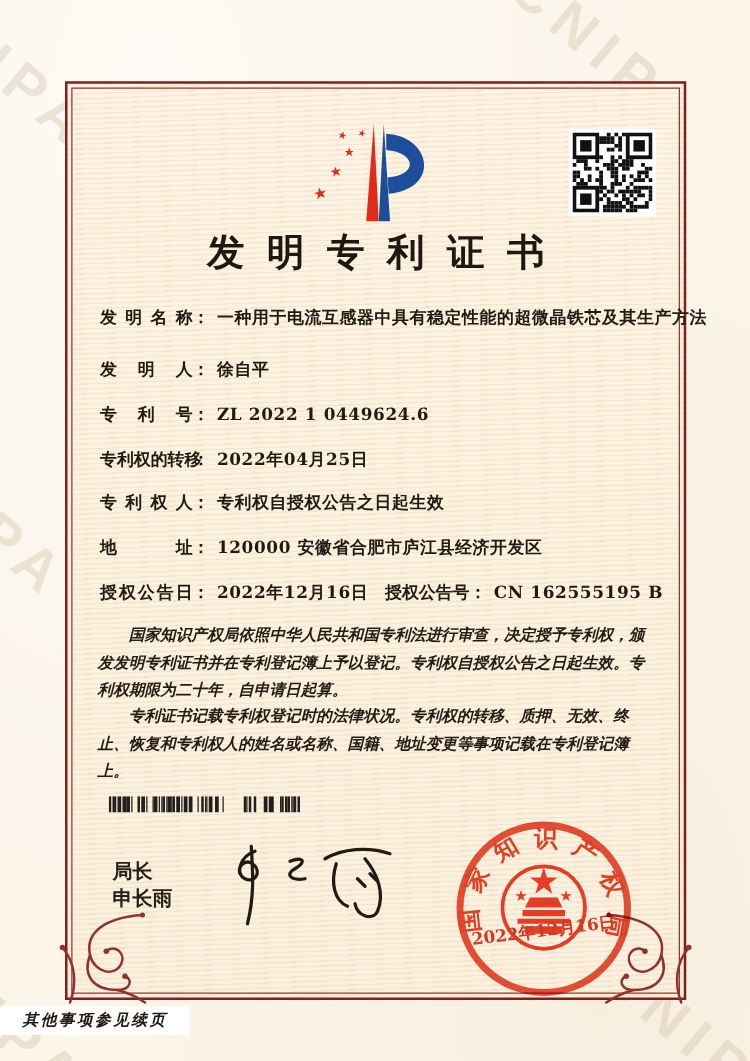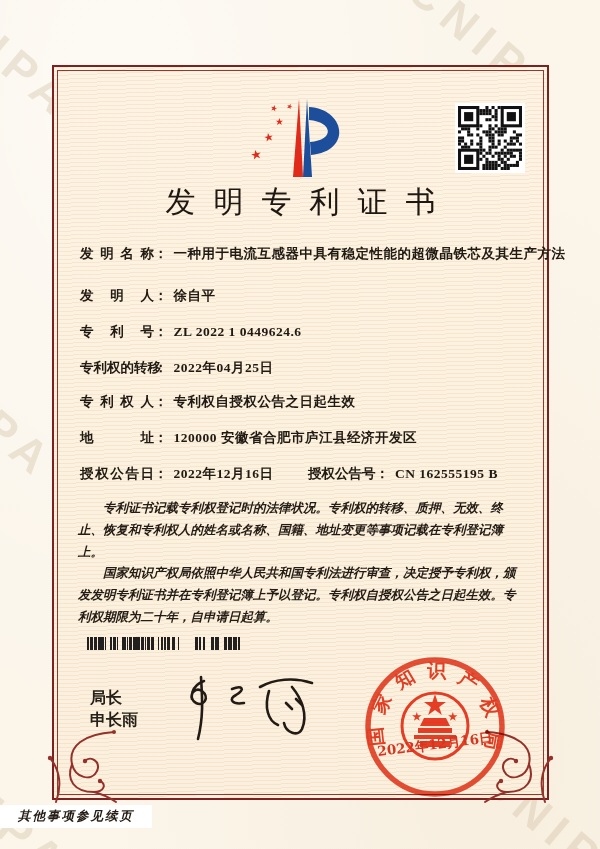--- a/index.html
+++ b/index.html
@@ -12,26 +12,26 @@
   .wm{color:#cdbb9e;opacity:.34;transform:rotate(40deg);transform-origin:left top;white-space:nowrap;}
   .frame{position:absolute;left:52px;top:65px;width:493px;height:731px;
          border:2px solid #7d2120;
          background:
            repeating-linear-gradient(178deg, rgba(228,160,112,.16) 0 1px, rgba(0,0,0,0) 1px 4px),
            linear-gradient(#fcf3e2,#faf0dd);}
   .frame-inner{position:absolute;inset:3px;border:1px solid #96372f;pointer-events:none;}
   .certno{position:absolute;left:24px;top:36px;font-size:13px;letter-spacing:3px;color:#2a211a;font-weight:bold;}
   .logo{position:absolute;left:185px;top:30px;}
   .qr{position:absolute;right:22px;top:36px;width:64px;height:64px;background:#fff;padding:3px;}
-  .title{position:absolute;left:0;top:115px;width:100%;text-align:center;font-size:30px;font-weight:normal;
+  .title{position:absolute;left:0;top:115px;width:100%;text-align:center;font-size:30px;font-weight:bold;
          letter-spacing:18px;text-indent:18px;color:#1f1812;}
   .fields{position:absolute;left:26px;top:178px;width:450px;font-size:13.5px;font-weight:bold;color:#211a12;}
   .frow{position:absolute;left:0;white-space:nowrap;}
   .flabel{display:inline-block;width:74px;text-align:justify;text-align-last:justify;vertical-align:top;}
-  .fval{margin-left:6px;letter-spacing:.5px;font-family:Liberation Serif, serif;}
+  .fval{margin-left:6px;letter-spacing:.5px;}
   .grant2{position:absolute;left:228px;top:0;}
   .body-text{position:absolute;left:24px;top:430px;width:446px;font-size:12.5px;line-height:1.74;
              color:#241c14;font-style:italic;font-weight:bold;}
   .body-text p{margin:0;text-indent:2em;}
   .barcode{position:absolute;left:33px;top:570px;width:155px;height:13px;}
   .director{position:absolute;left:36px;top:620px;font-family:"Liberation Sans","DejaVu Sans",sans-serif;
             font-weight:bold;font-size:16px;color:#262019;line-height:22px;}
   .signature{position:absolute;left:120px;top:600px;}
   .seal{position:absolute;left:306px;top:585px;mix-blend-mode:multiply;opacity:.95;}
   .pageno{position:absolute;left:0;top:709px;width:100%;text-align:center;font-size:12px;
@@ -288,22 +288,22 @@
       <div class="frow" style="top:184px">
         <span class="flabel">地址</span><span>：</span><span class="fval">120000 安徽省合肥市庐江县经济开发区</span>
       </div>
       <div class="frow" style="top:220px">
         <span class="flabel">授权公告日</span><span>：</span><span class="fval">2022年12月16日</span>
         <span class="grant2"><span>授权公告号</span><span>：</span><span class="fval">CN 162555195 B</span></span>
       </div>
     </div>
 
     <div class="body-text">
+      <p>国家知识产权局依照中华人民共和国专利法进行审查，决定授予专利权，颁发发明专利证书并在专利登记簿上予以登记。专利权自授权公告之日起生效。专利权期限为二十年，自申请日起算。</p>
       <p>专利证书记载专利权登记时的法律状况。专利权的转移、质押、无效、终止、恢复和专利权人的姓名或名称、国籍、地址变更等事项记载在专利登记簿上。</p>
-      <p>国家知识产权局依照中华人民共和国专利法进行审查，决定授予专利权，颁发发明专利证书并在专利登记簿上予以登记。专利权自授权公告之日起生效。专利权期限为二十年，自申请日起算。</p>
     </div>
 
     <svg class="barcode" viewBox="0 0 155 13" preserveAspectRatio="none" id="barcode">
         <rect x="0" y="0" width="1" height="13" fill="#22201e"></rect>
         <rect x="1" y="0" width="1" height="13" fill="#22201e"></rect>
         <rect x="3" y="0" width="3" height="13" fill="#22201e"></rect>
         <rect x="7" y="0" width="3" height="13" fill="#22201e"></rect>
         <rect x="11" y="0" width="3" height="13" fill="#22201e"></rect>
         <rect x="14" y="0" width="3" height="13" fill="#22201e"></rect>
         <rect x="18" y="0" width="1" height="13" fill="#22201e"></rect>

